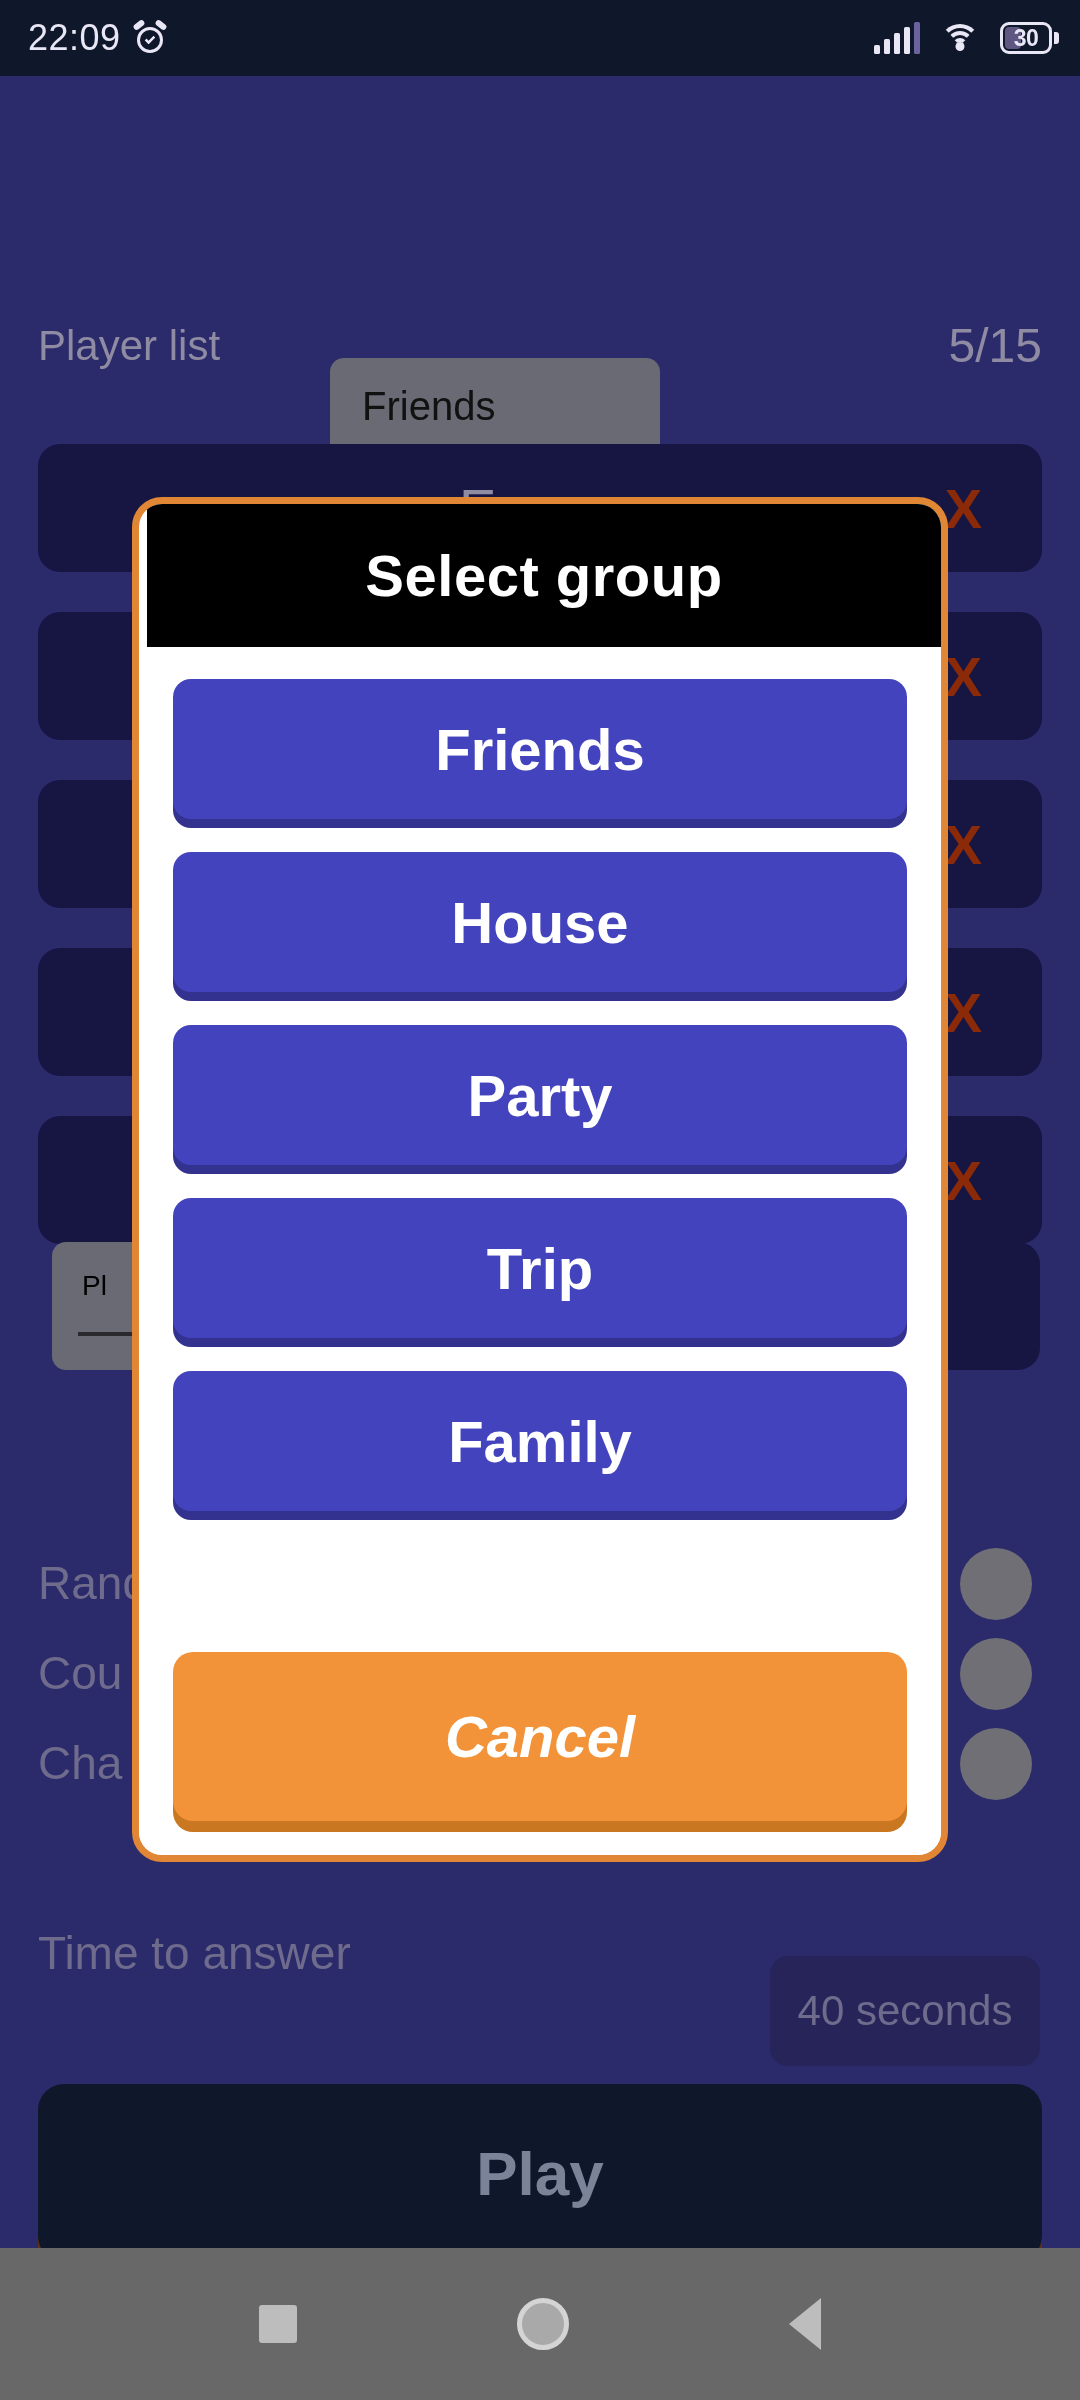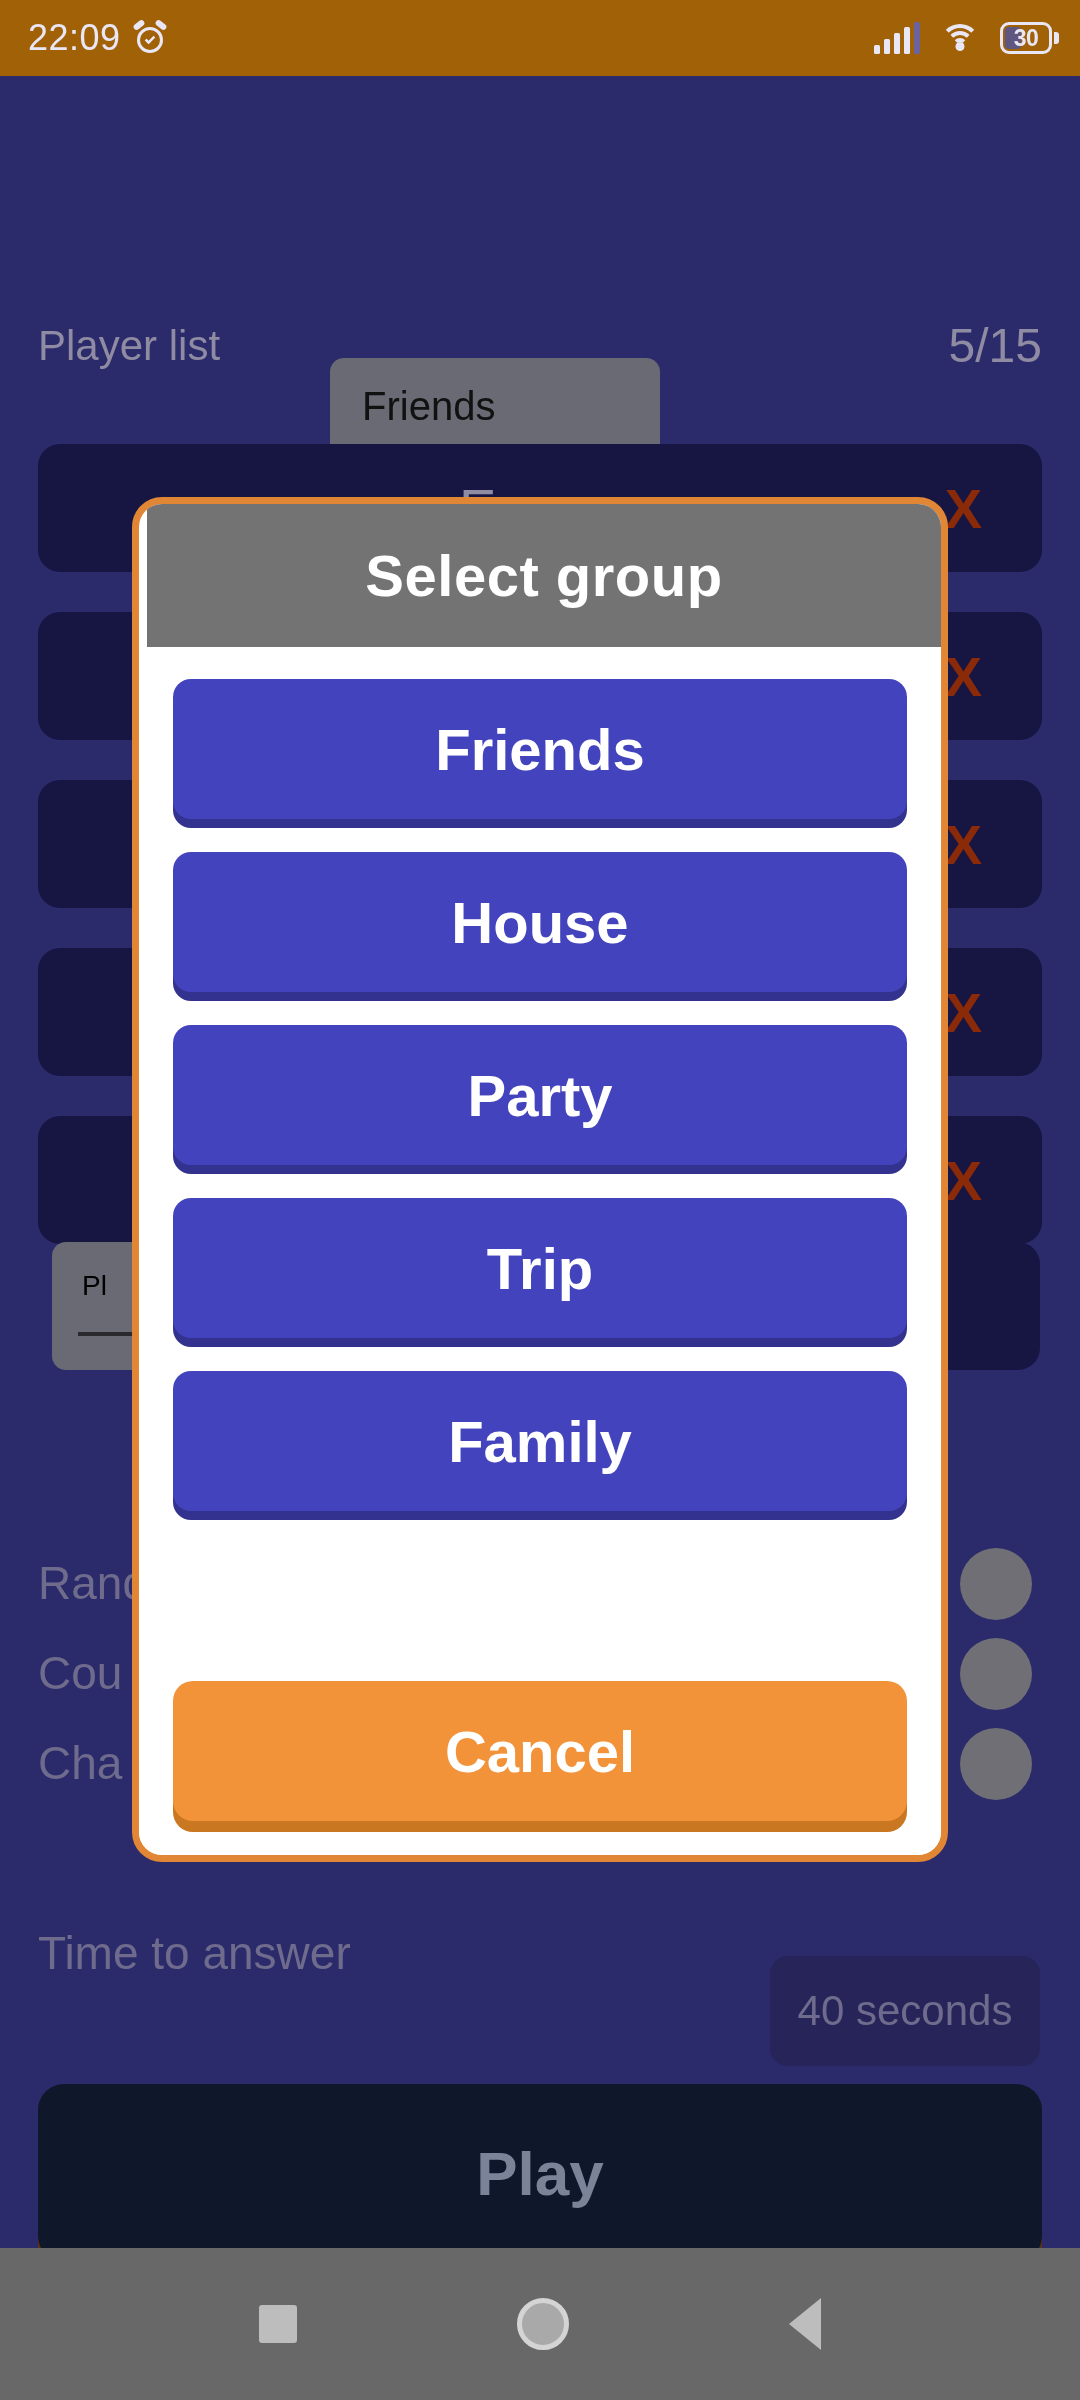--- a/index.html
+++ b/index.html
@@ -7,21 +7,21 @@
     width:1080px; height:2400px;
     background:#2b2a6b;
     font-family:"Liberation Sans", sans-serif;
     overflow:hidden;
   }
   #screen{ position:relative; width:1080px; height:2400px; overflow:hidden; background:#2b2a6b; }
 
   
   #statusbar{
     position:absolute; left:0; top:0; width:1080px; height:76px;
-    background:#a16207; display:flex; align-items:center;
+    background:#0f172a; display:flex; align-items:center;
     padding:0 28px; z-index:5;
   }
   #sb-left{ display:flex; align-items:center; gap:12px; }
   #sb-clock{ color:#e9e6f5; font-size:36px; letter-spacing:.5px; font-family:"Liberation Sans", sans-serif;}
   #sb-right{ margin-left:auto; display:flex; align-items:center; gap:20px; }
   .alarm-ic{ width:34px; height:34px; position:relative; }
   .alarm-ic .body{
     position:absolute; left:4px; top:6px; width:26px; height:26px;
     border:3.5px solid #e9e6f5; border-radius:50%;
   }
@@ -178,43 +178,43 @@
 
   
   #scrim{ position:absolute; inset:0; z-index:8; background:rgba(0,0,0,0.0); }
   #dialog{
     position:absolute; left:132px; top:497px; width:816px; height:1365px;
     background:#ffffff; border:7px solid #e08634; border-radius:30px;
     z-index:10; overflow:hidden;
     display:flex; flex-direction:column;
   }
   #dlg-title{
-    height:143px; background:#737373; flex:0 0 auto;
+    height:143px; background:#000000; flex:0 0 auto;
     display:flex; align-items:center; justify-content:center;
     color:#ffffff; font-size:58px; font-weight:bold; letter-spacing:.5px;margin-left:8px;
   }
   #dlg-list{
     flex:1 1 auto; background:#fff; padding:32px 34px 0 34px;
     display:flex; flex-direction:column; gap:33px;
   }
   .grp-btn{
     height:140px; background:#4343bd; border-radius:18px;
     box-shadow:0 9px 0 #33338f;
     display:flex; align-items:center; justify-content:center;
     color:#ffffff; font-size:58px; font-weight:bold;
     flex:0 0 auto;
   }
   #dlg-footer{
     flex:0 0 auto; background:#fff; padding:0 34px 34px 34px;
   }
   #cancel-btn{
-    height:140px; background:#f29239; border-radius:20px;
+    height:169px; background:#f29239; border-radius:20px;
     box-shadow:0 11px 0 #c97720;
     display:flex; align-items:center; justify-content:center;
-    color:#ffffff; font-size:58px; font-weight:bold;
+    color:#ffffff; font-size:58px; font-weight:bold;font-style:italic;
   }
 
   
   #navbar{
     position:absolute; left:0; bottom:0; width:1080px; height:152px;
     background:#686868; display:flex; align-items:center; justify-content:center;
     gap:220px; z-index:20;
   }
   #nav-recents{ width:38px; height:38px; background:#bdbdbd; border-radius:3px; }
   #nav-home{ width:52px; height:52px; border:5px solid #d4d4d4; background:#a9a9a9; border-radius:50%; }

